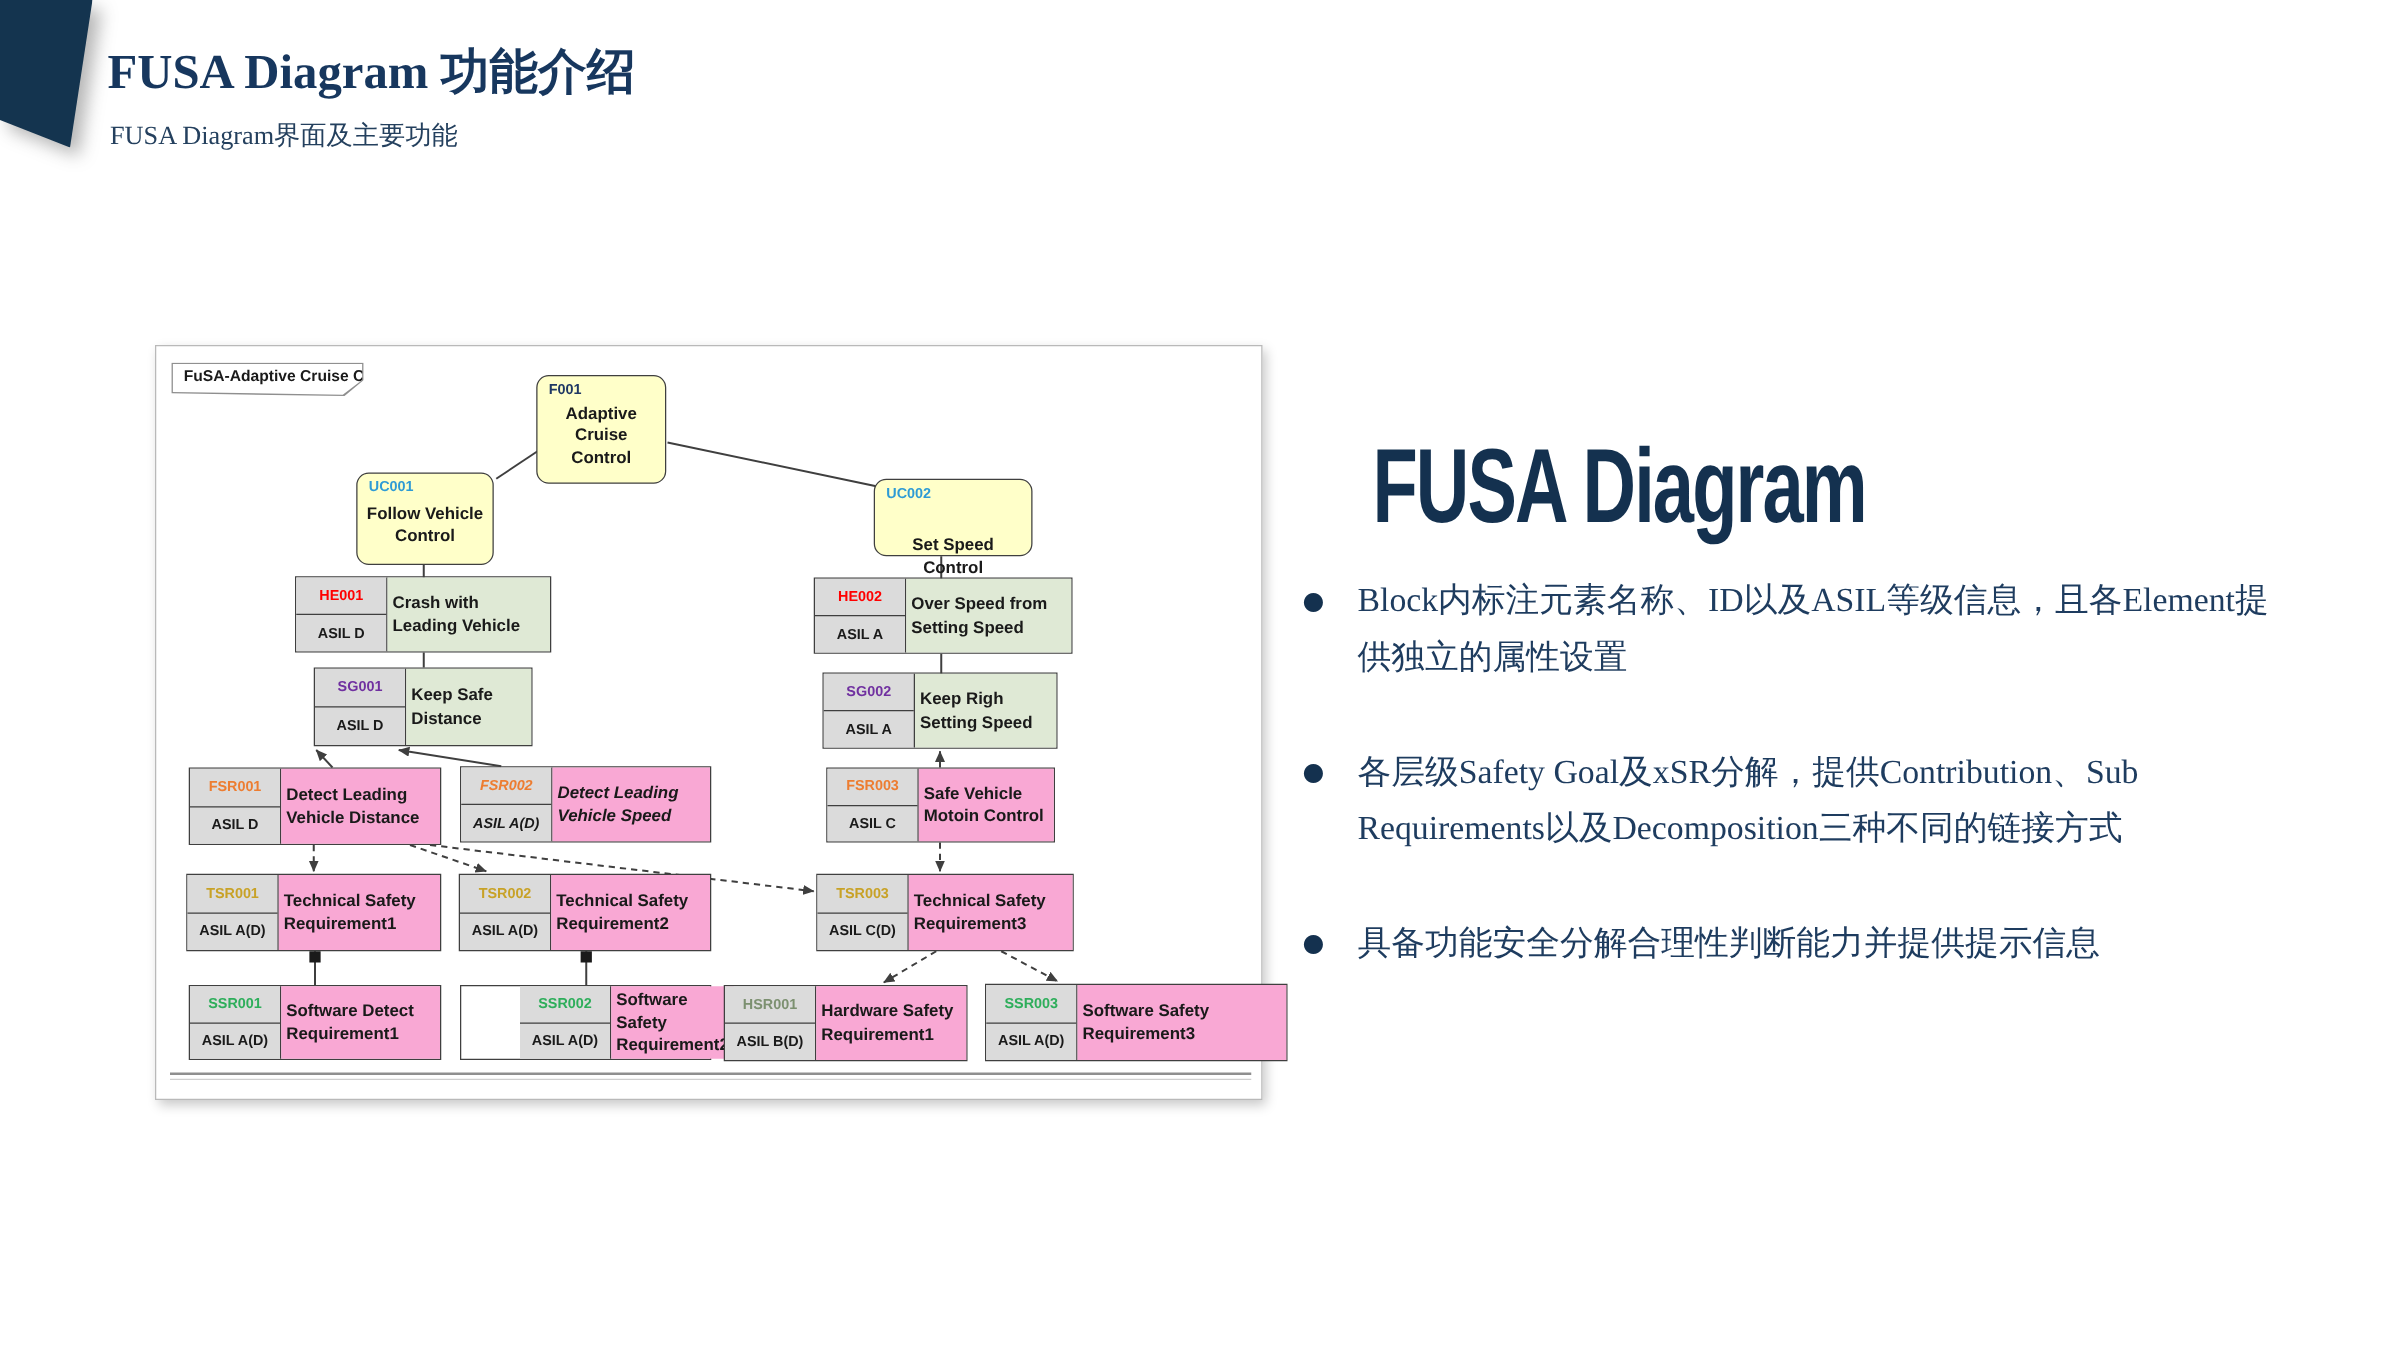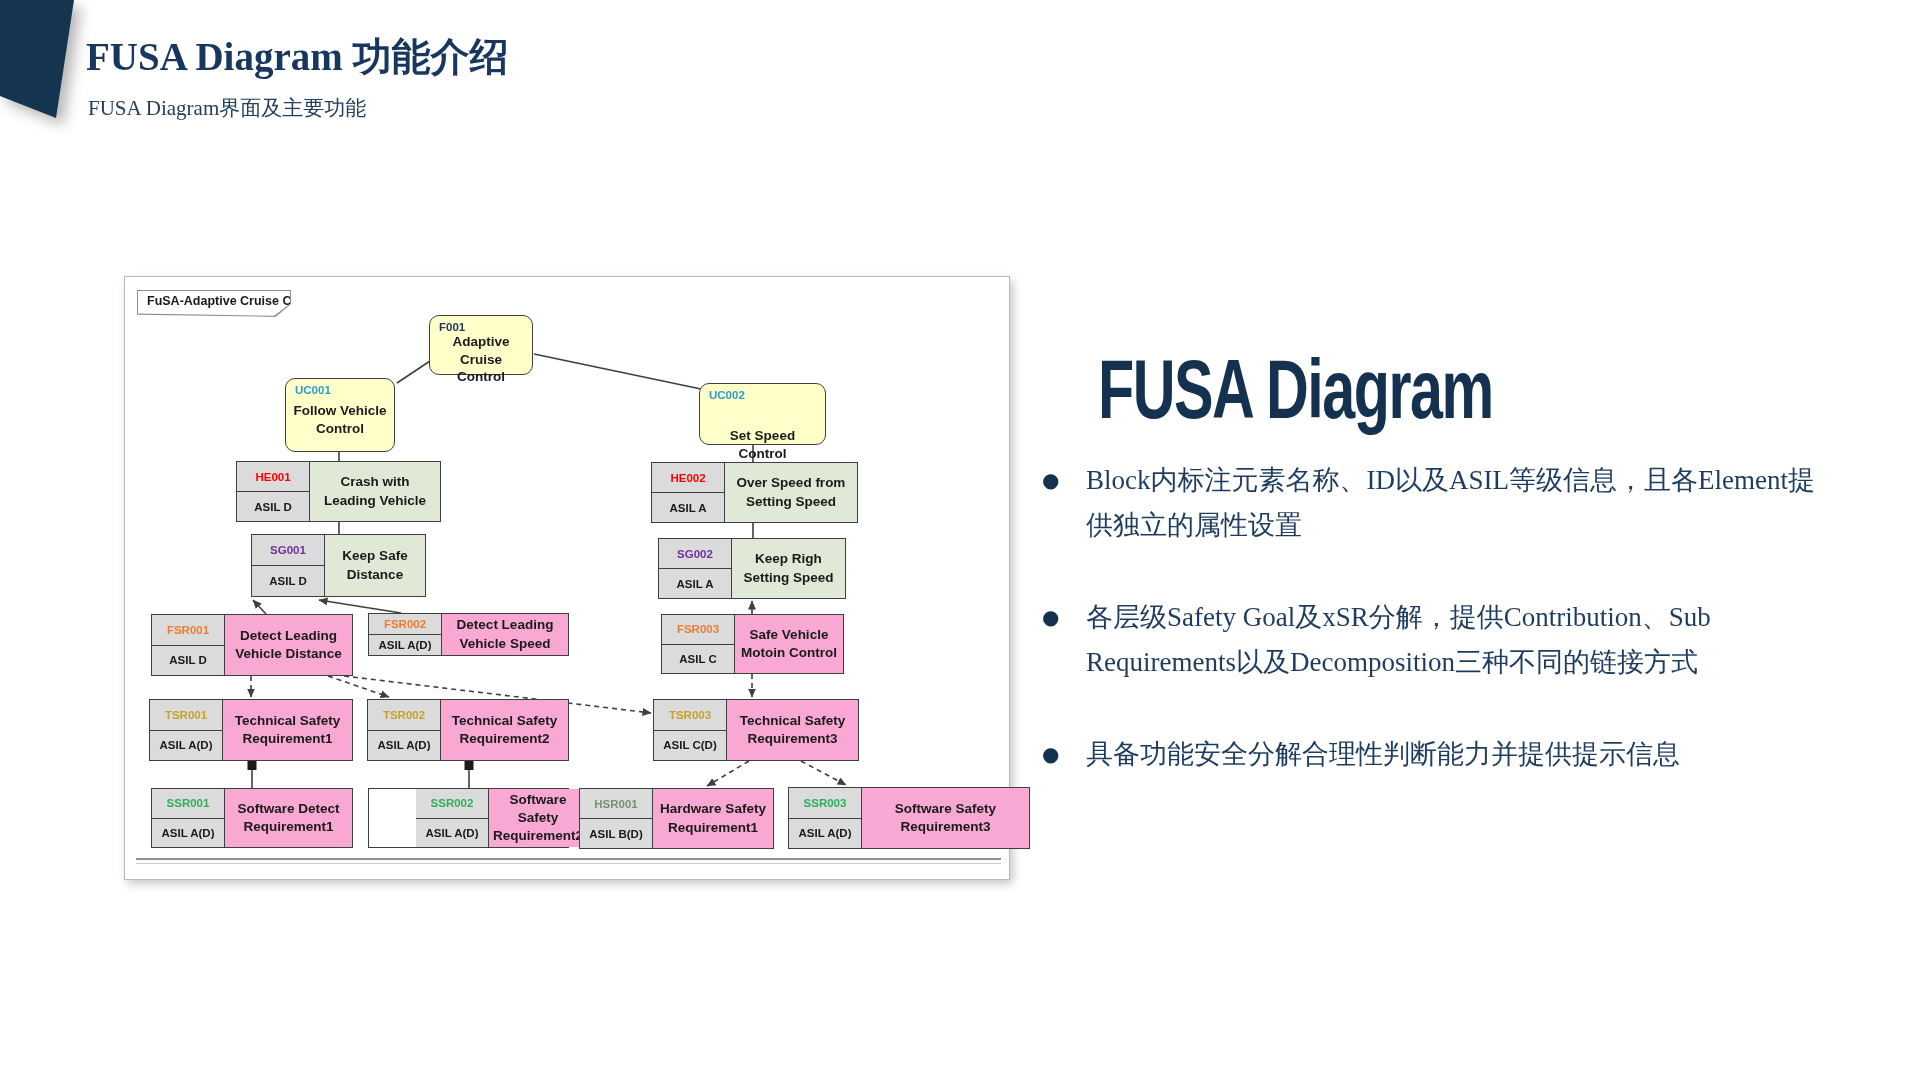--- a/index.html
+++ b/index.html
@@ -39,21 +39,21 @@
     text-align:center;font-size:13.5px;font-weight:bold;color:#1a1a1a;
     padding:0 6px 8px 6px;line-height:1.3;}
   .node.split{display:flex;}
   .idcol{width:72px;flex:0 0 72px;background:#DBDBDB;border-right:1.5px solid #3F3F3F;
     display:flex;flex-direction:column;}
   .idcell,.asilcell{flex:1;display:flex;align-items:center;justify-content:center;
     font-size:11.5px;font-weight:bold;}
   .idcell{border-bottom:1px solid #3F3F3F;}
   .asilcell{color:#1a1a1a;}
   .nbody{flex:1;display:flex;align-items:center;justify-content:center;
-    text-align:center;font-size:13.5px;font-weight:bold;color:#1a1a1a;
+    font-size:13.5px;font-weight:bold;color:#1a1a1a;
     line-height:1.35;padding:0 4px;}
   .kind-hazard .nbody,.kind-goal .nbody{background:#DFE9D5;}
   .kind-req .nbody{background:#f9a8d4;}
   
   .big-heading{position:absolute;left:1098px;top:340px;
     font-size:78px;font-weight:800;color:#14314F;letter-spacing:-2px;
     transform:scaleX(.76) scaleY(1.08);transform-origin:left top;white-space:nowrap;}
   .bullets{position:absolute;left:1042px;top:458px;width:786px;
     list-style:none;margin:0;padding:0;}
   .bullets li{display:flex;margin-bottom:47px;
@@ -98,21 +98,21 @@
       <rect x="339.5" y="484" width="9" height="9" fill="#1a1a1a"></rect>
       <line x1="624" y1="484" x2="582" y2="509" stroke="#3F3F3F" stroke-width="1.6" stroke-dasharray="5,4" marker-end="url(#arr)"></line>
       <line x1="676" y1="484" x2="721" y2="508" stroke="#3F3F3F" stroke-width="1.6" stroke-dasharray="5,4" marker-end="url(#arr)"></line>
     </svg>
   <div class="tab-outer">
     <div class="tab-inner">
       <span class="tab-label">FuSA-Adaptive Cruise Control</span>
     </div>
   </div>
   <div id="nodes">
-      <div class="node fn" style="left: 304px; top: 38px; width: 104px; height: 60px;">
+      <div class="node fn" style="left: 304px; top: 23px; width: 104px; height: 87px;">
         <div class="fnid" style="color:#1F3864">F001</div>
                    <div class="fnlabel">Adaptive Cruise Control</div>
       </div>
       <div class="node fn" style="left: 160px; top: 101px; width: 110px; height: 74px;">
         <div class="fnid" style="color:#2E9BD5">UC001</div>
                    <div class="fnlabel">Follow Vehicle Control</div>
       </div>
       <div class="node fn" style="left: 574px; top: 106px; width: 127px; height: 62px; gap: 26px;">
         <div class="fnid" style="color:#2E9BD5">UC002</div>
                    <div class="fnlabel">Set Speed Control</div>
@@ -145,21 +145,21 @@
                    </div>
                    <div class="nbody">Keep Righ Setting Speed</div>
       </div>
       <div class="node split kind-req" style="left: 26px; top: 337px; width: 202px; height: 62px;">
         <div class="idcol">
                      <div class="idcell" style="color:#ED7D31">FSR001</div>
                      <div class="asilcell">ASIL D</div>
                    </div>
                    <div class="nbody">Detect Leading Vehicle Distance</div>
       </div>
-      <div class="node split kind-req" style="left: 243px; top: 336px; width: 201px; height: 43px;">
+      <div class="node split kind-req" style="left: 243px; top: 336px; width: 201px; height: 61px; font-style: italic;">
         <div class="idcol">
                      <div class="idcell" style="color:#ED7D31">FSR002</div>
                      <div class="asilcell">ASIL A(D)</div>
                    </div>
                    <div class="nbody">Detect Leading Vehicle Speed</div>
       </div>
       <div class="node split kind-req" style="left: 536px; top: 337px; width: 183px; height: 60px;">
         <div class="idcol">
                      <div class="idcell" style="color:#ED7D31">FSR003</div>
                      <div class="asilcell">ASIL C</div>

